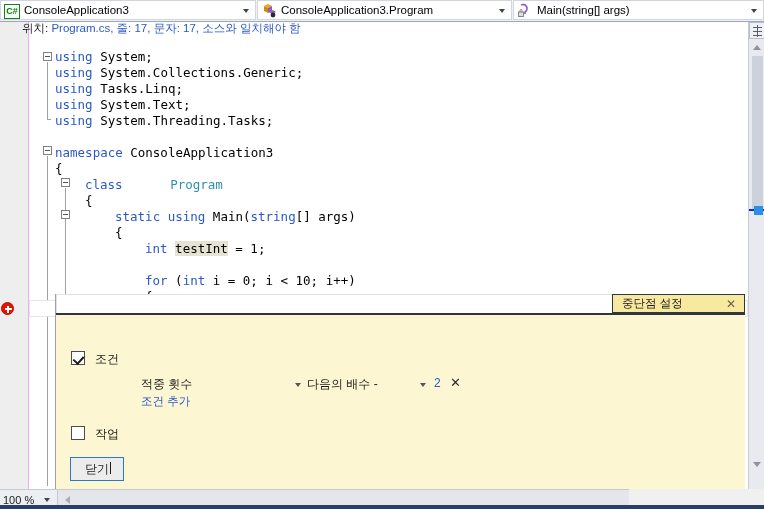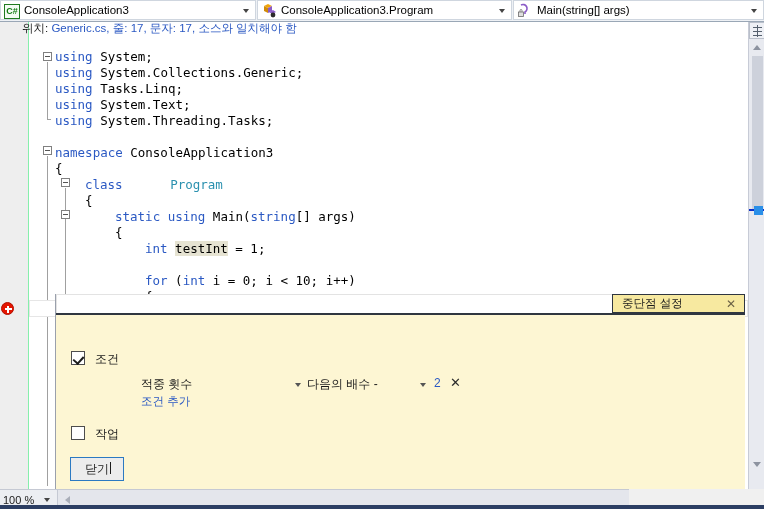--- a/index.html
+++ b/index.html
@@ -28,21 +28,21 @@
 
   
   .ico-cs{border:1px solid #1f7a1f;background:#f4fbf4;width:14px;height:13px;margin-top:2px;
           font-size:9px;color:#117a11;text-align:center;line-height:13px;font-weight:bold;}
   
   .ico-class{margin-top:1px;}
   
   .ico-method{margin-top:1px;}
 
   
-  .editor{position:absolute;left:0;top:22px;width:748px;height:467px;background:#86efac;}
+  .editor{position:absolute;left:0;top:22px;width:748px;height:467px;background:#f0abfc;}
   .gutter{position:absolute;left:0;top:0;width:28px;height:467px;background:#eeeeee;}
   .codearea{position:absolute;left:29px;top:0;right:0;bottom:0;background:#fff;}
 
   .line{position:absolute;left:0;height:16px;line-height:16px;white-space:pre;
         font-family:"DejaVu Sans Mono","Liberation Mono",monospace;font-size:12.5px;color:#000;}
 
   .kw{color:#2b59c3;}
   .typ{color:#2b91af;margin-left:40px;}     
   .pln{color:#000000;}
 
@@ -266,21 +266,21 @@
     <div class="peek-tab">
       <span class="tlabel">중단점 설정</span>
       <span class="peek-close">✕</span>
     </div>
   </div>
 
   <div class="peek"></div>
 
   <div class="loc">
     <span class="lbl">위치:</span>
-    <span class="val">Generic.cs, 줄: 17, 문자: 17, 소스와 일치해야 함</span>
+    <span class="val">Program.cs, 줄: 17, 문자: 17, 소스와 일치해야 함</span>
   </div>
 
   <div class="chk checked chk-cond"></div>
   <div class="chk-label lbl-cond">조건</div>
 
   <div class="cbox cb-hit">
     <span class="ctext">적중 횟수</span>
     <span class="carrow"></span>
   </div>
 

